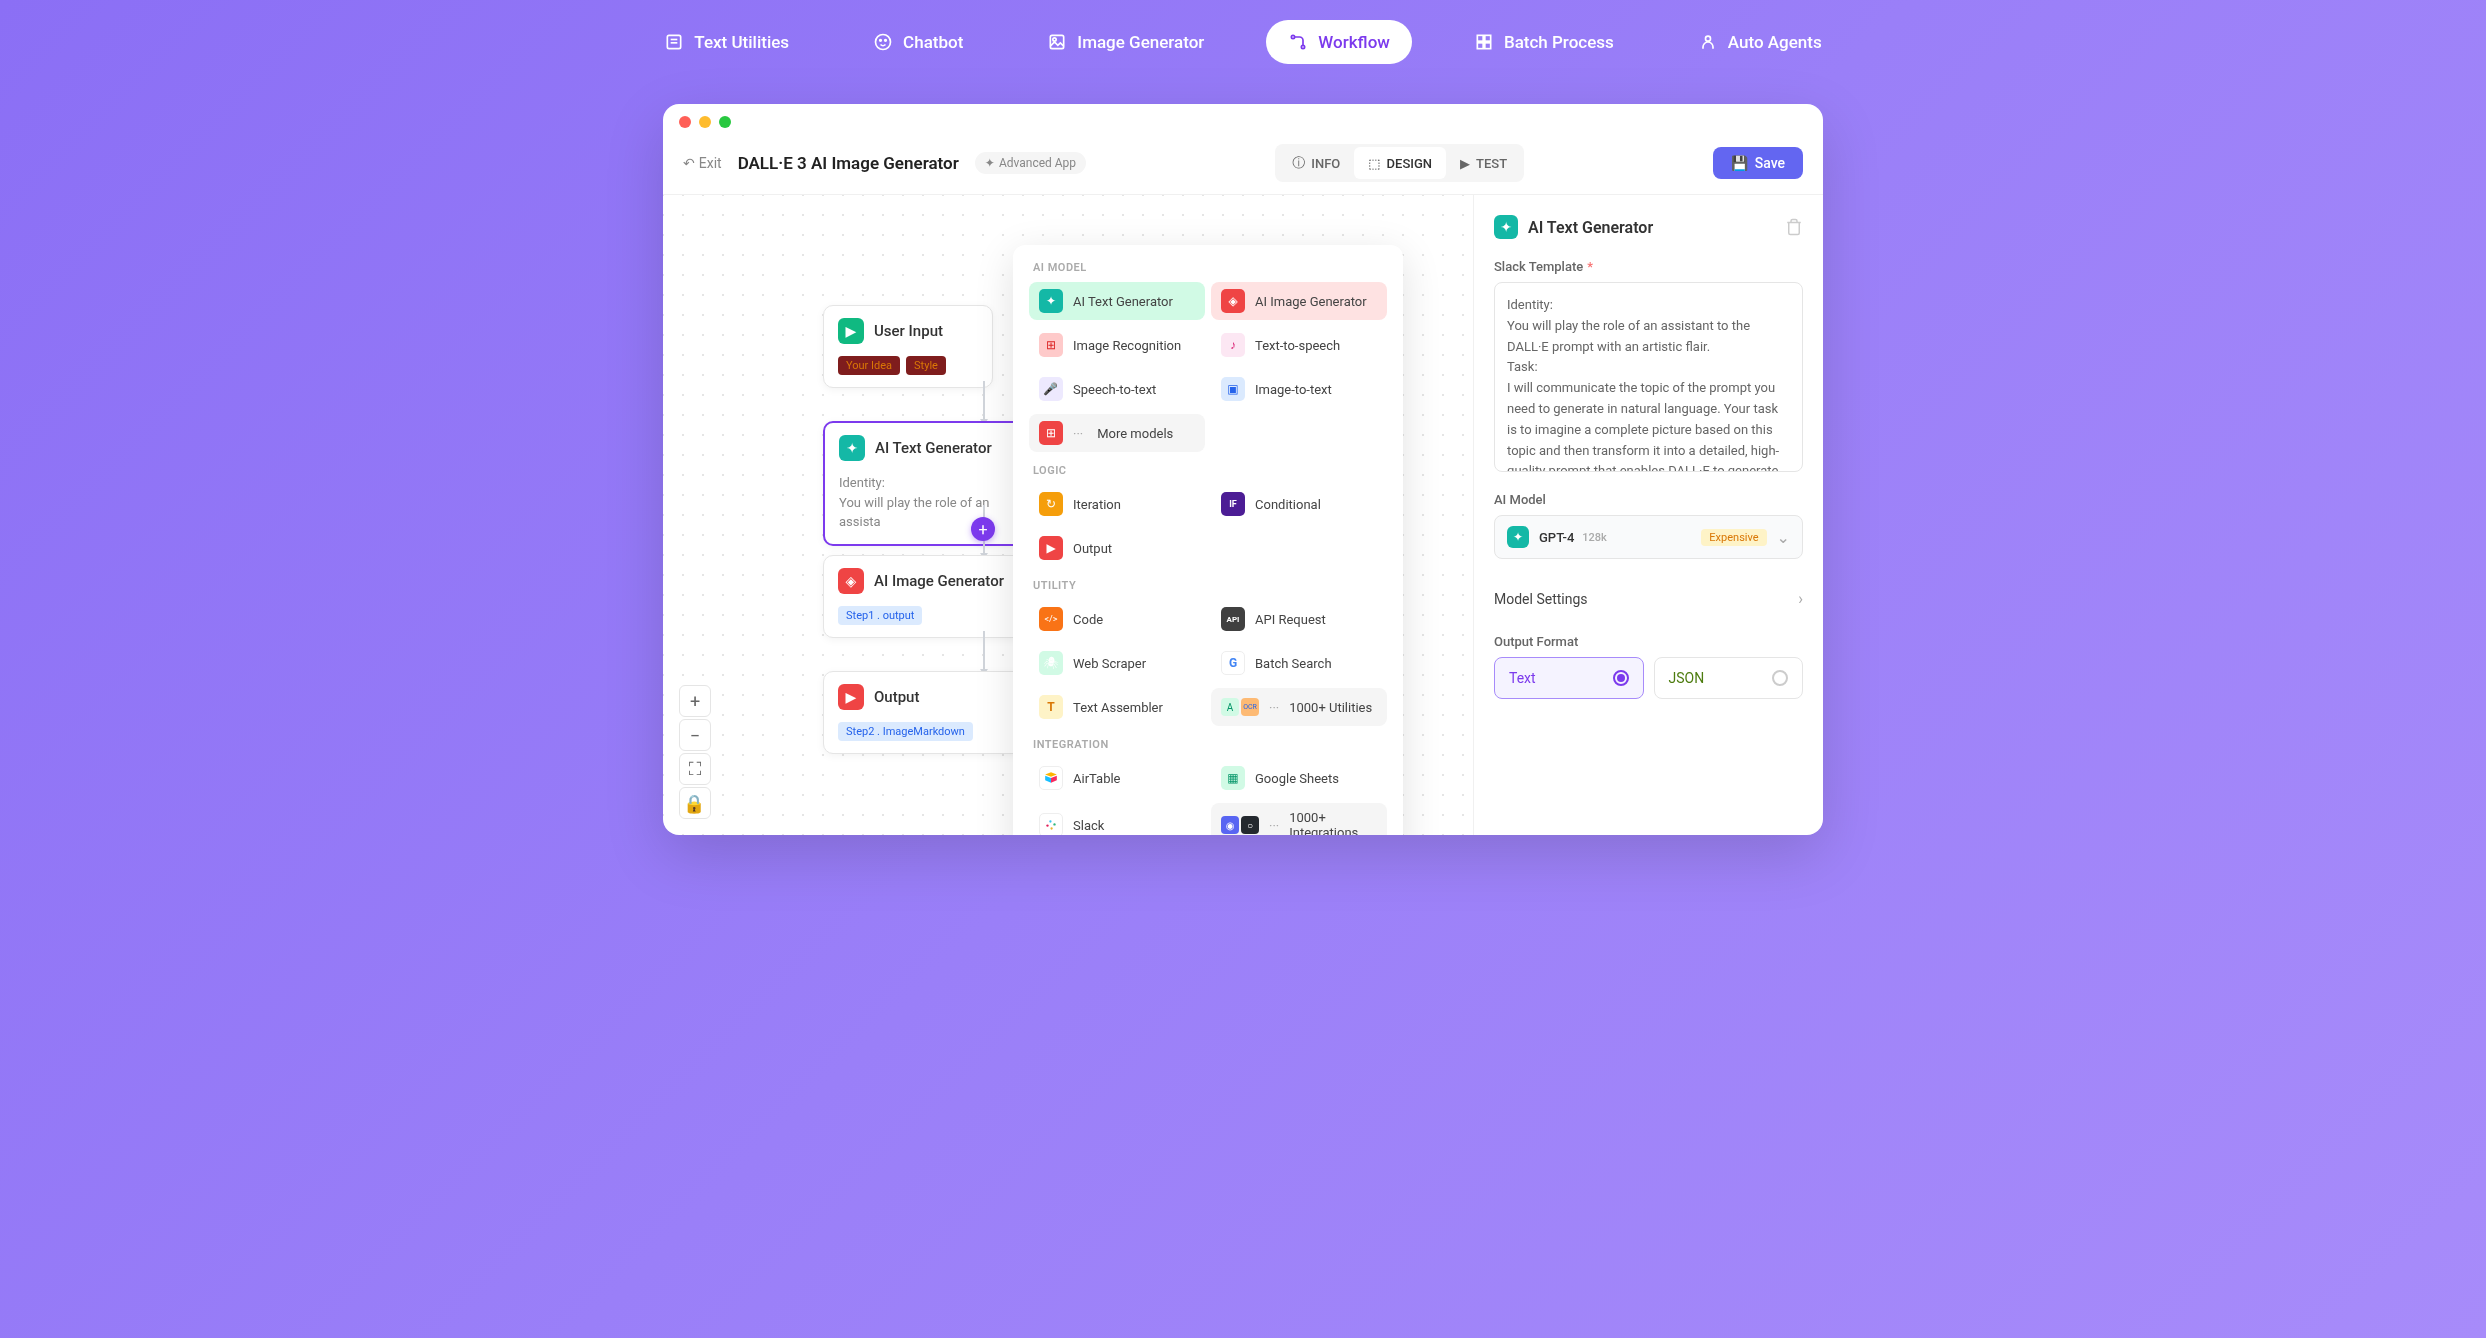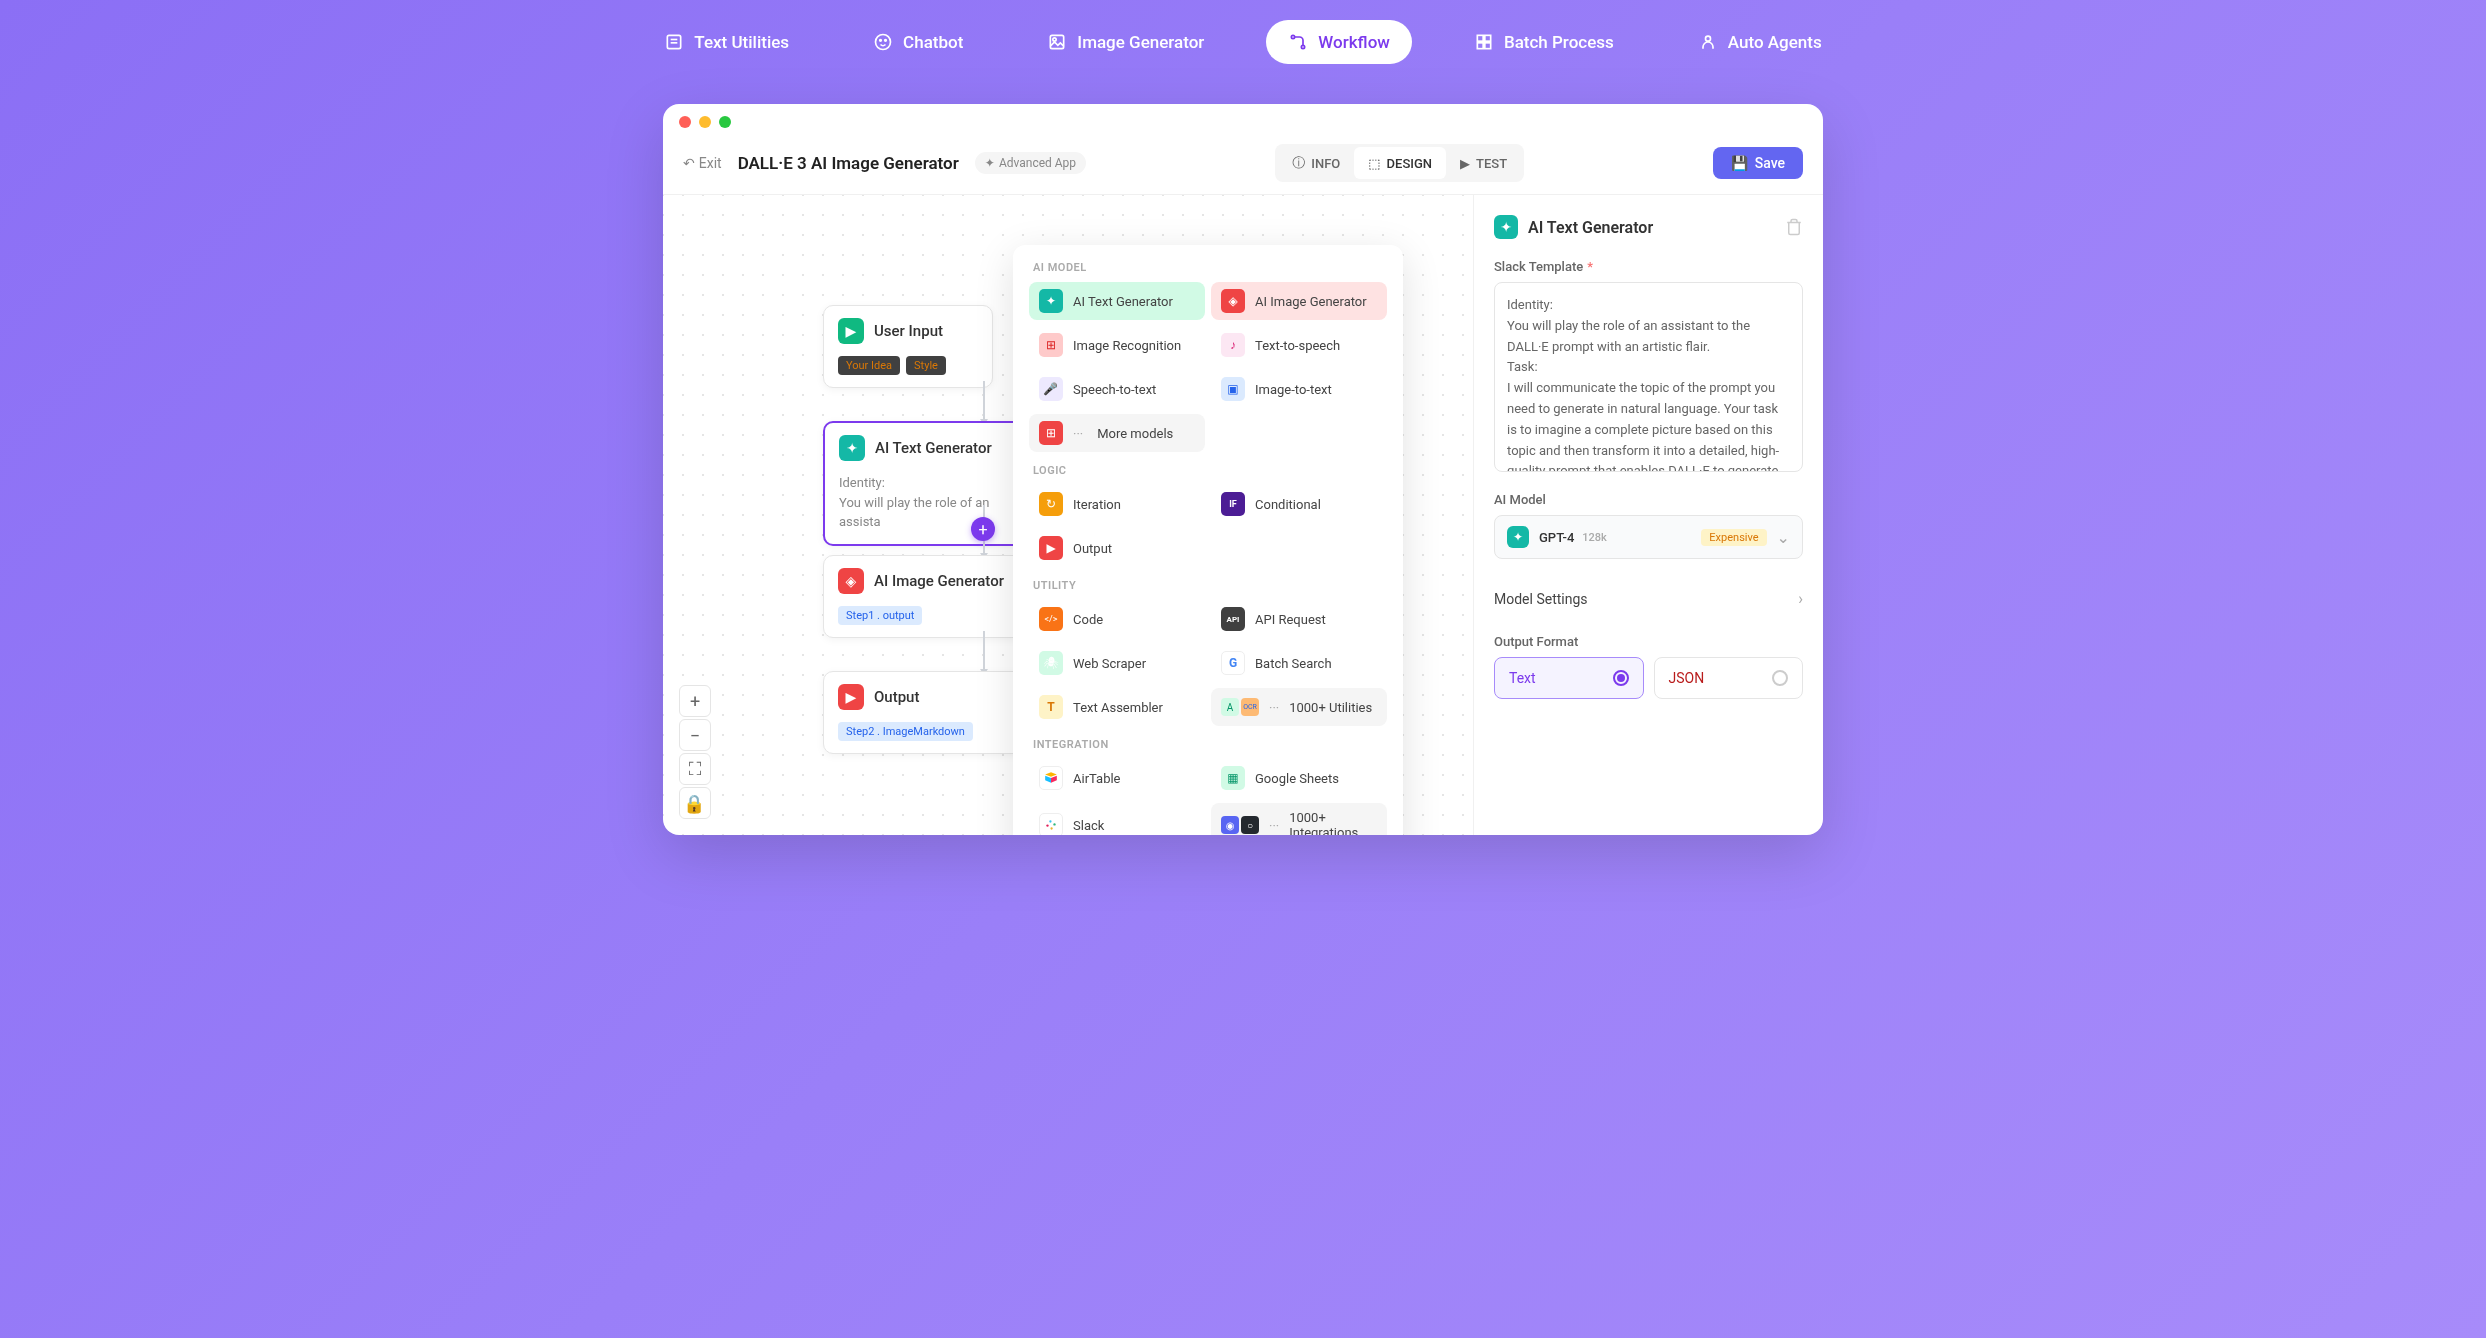--- a/index.html
+++ b/index.html
@@ -35,21 +35,21 @@
 .node { position: absolute; background: white; border: 1px solid #e5e5e5; border-radius: 10px; box-shadow: 0 2px 8px rgba(0,0,0,0.05); }
 .node.selected { border: 2px solid #7c3aed; }
 .node-header { display: flex; align-items: center; gap: 10px; padding: 12px 14px; }
 .node-icon { width: 26px; height: 26px; border-radius: 6px; display: flex; align-items: center; justify-content: center; font-size: 14px; color: white; }
 .node-icon.green { background: #10b981; }
 .node-icon.teal { background: #14b8a6; }
 .node-icon.red { background: #ef4444; }
 .node-title { font-size: 15px; font-weight: 500; color: #333; }
 .node-body { padding: 0 14px 12px; font-size: 13px; color: #888; line-height: 1.5; }
 .node-tags { padding: 0 14px 12px; display: flex; gap: 6px; flex-wrap: wrap; }
-.tag { background: #404040; color: #d97706; font-size: 11px; padding: 3px 8px; border-radius: 4px; }
+.tag { background: #7f1d1d; color: #d97706; font-size: 11px; padding: 3px 8px; border-radius: 4px; }
 .tag.blue { background: #dbeafe; color: #2563eb; }
 
 .connector { position: absolute; width: 2px; background: #d1d5db; left: 50%; }
 .connector::after { content: ''; position: absolute; bottom: -4px; left: -3px; border-left: 4px solid transparent; border-right: 4px solid transparent; border-top: 6px solid #d1d5db; }
 
 .add-btn-node { position: absolute; width: 24px; height: 24px; background: #7c3aed; border-radius: 50%; display: flex; align-items: center; justify-content: center; color: white; font-size: 16px; cursor: pointer; z-index: 5; box-shadow: 0 2px 6px rgba(124,58,237,0.4); }
 
 .picker { position: absolute; background: white; border-radius: 12px; box-shadow: 0 10px 40px rgba(0,0,0,0.12); padding: 16px; width: 390px; z-index: 10; }
 .picker-section { margin-bottom: 12px; }
 .picker-heading { font-size: 11px; font-weight: 600; color: #aaa; letter-spacing: 0.5px; margin-bottom: 8px; padding-left: 4px; }
@@ -74,21 +74,21 @@
 
 .model-row { display: flex; align-items: center; gap: 10px; background: #f9fafb; border: 1px solid #e5e5e5; border-radius: 8px; padding: 10px 12px; margin-bottom: 20px; cursor: pointer; }
 .model-name { font-size: 13px; font-weight: 500; color: #333; flex: 1; display: flex; align-items: center; gap: 8px; }
 .model-ctx { font-size: 11px; color: #aaa; }
 .model-tag { background: #fef3c7; color: #d97706; font-size: 11px; padding: 2px 8px; border-radius: 4px; }
 
 .settings-row { display: flex; align-items: center; justify-content: space-between; padding: 10px 0; cursor: pointer; margin-bottom: 16px; }
 .settings-label { font-size: 14px; font-weight: 400; color: #444; }
 
 .format-options { display: flex; gap: 10px; }
-.format-opt { flex: 1; display: flex; align-items: center; justify-content: space-between; padding: 12px 14px; border: 1px solid #e5e5e5; border-radius: 8px; cursor: pointer; font-size: 14px; color: #b91c1c; }
+.format-opt { flex: 1; display: flex; align-items: center; justify-content: space-between; padding: 12px 14px; border: 1px solid #e5e5e5; border-radius: 8px; cursor: pointer; font-size: 14px; color: #4d7c0f; }
 .format-opt.selected { border-color: #a78bfa; background: #f5f3ff; color: #7c3aed; }
 .radio { width: 16px; height: 16px; border: 2px solid #ccc; border-radius: 50%; display: flex; align-items: center; justify-content: center; }
 .radio.on { border-color: #7c3aed; }
 .radio.on::after { content: ''; width: 8px; height: 8px; background: #7c3aed; border-radius: 50%; }
 
 .page-dots { position: absolute; bottom: 10px; left: 50%; transform: translateX(-50%); display: flex; gap: 8px; }
 .dot { width: 6px; height: 6px; border-radius: 50%; background: #ddd; }
 .dot.active { background: #7c3aed; }
 
 svg { display: block; }

